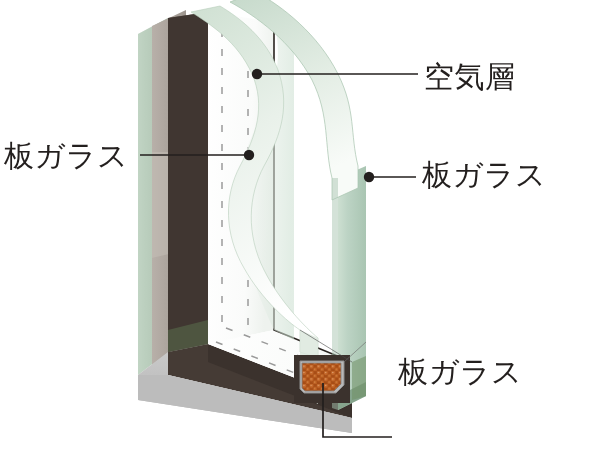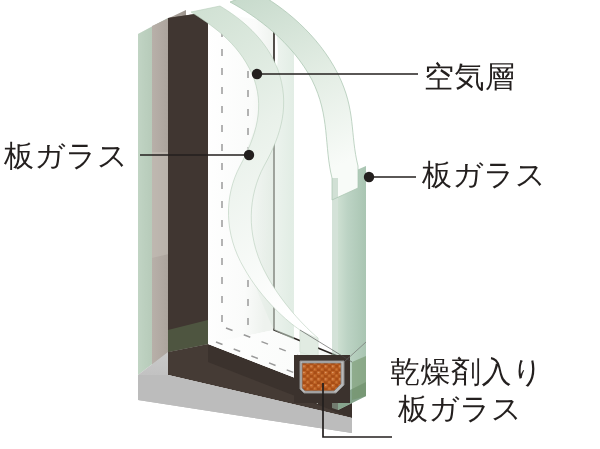--- a/index.html
+++ b/index.html
@@ -268,17 +268,16 @@
     </g>
   </svg>
 
   <div class="callout-text" id="label-air-layer">空気層</div>
 
   <div class="callout-text" id="label-glass-left">板ガラス</div>
 
   <div class="callout-text" id="label-glass-right">板ガラス</div>
 
   <div class="callout-text" id="label-spacer">
-    <span class="line1">乾燥剤入り</span>
     <span class="line2">板ガラス</span>
   </div>
 
 </div>
 
 </body></html>

